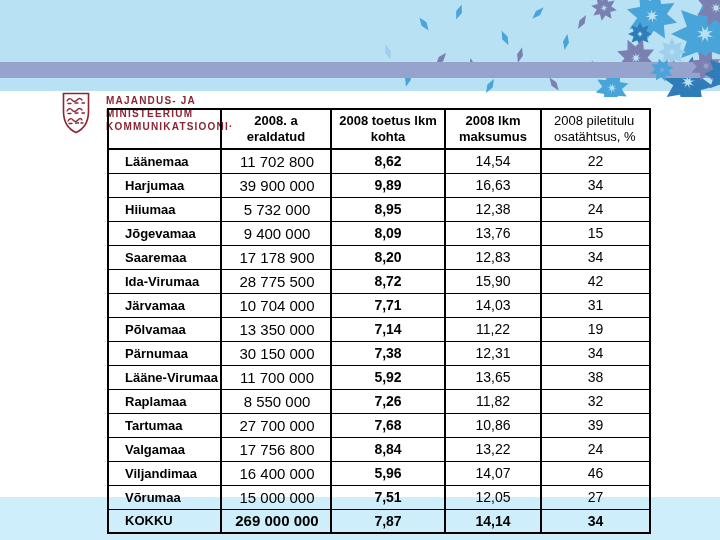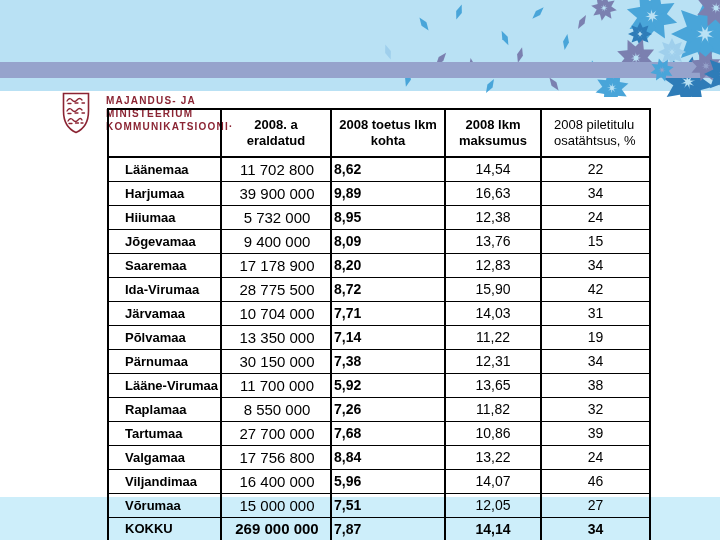--- a/index.html
+++ b/index.html
@@ -55,31 +55,31 @@
   .county-table col.w2{width:114px;}
   .county-table col.w3{width:96px;}
   .county-table col.w4{width:109px;}
   .county-table th,.county-table td{
     border-left:2px solid var(--c-table-border);
     border-right:2px solid var(--c-table-border);
     border-top:1px solid var(--c-table-border);
     border-bottom:1px solid var(--c-table-border);
     padding:0 2px;overflow:hidden;
   }
-  .county-table thead tr{height:48px;}
+  .county-table thead tr{height:40px;}
   .county-table thead th{
     font-size:13px;font-weight:bold;text-align:center;
     border-bottom:2px solid var(--c-table-border);line-height:16px;vertical-align:middle;
   }
   .county-table thead th.c4{font-weight:normal;text-align:left;padding-left:12px;}
   .county-table tbody tr{height:24px;}
   .county-table td{vertical-align:middle;}
   .county-table td.c0{font-size:13px;font-weight:bold;text-align:left;padding-left:16px;}
   .county-table td.c1{font-size:15px;text-align:center;padding-right:0;}
-  .county-table td.c2{font-size:14px;font-weight:bold;}
+  .county-table td.c2{font-size:14px;font-weight:bold;text-align:center;}
   .county-table td.c3{font-size:14px;text-align:center;}
   .county-table td.c4{font-size:14px;text-align:center;}
   .county-table tr.total-row td{font-weight:bold;margin-left:33px;}
   .county-table tr.total-row td.c1{font-size:15px;}
 </style>
 </head>
 <body>
 
 <div class="slide">
 

